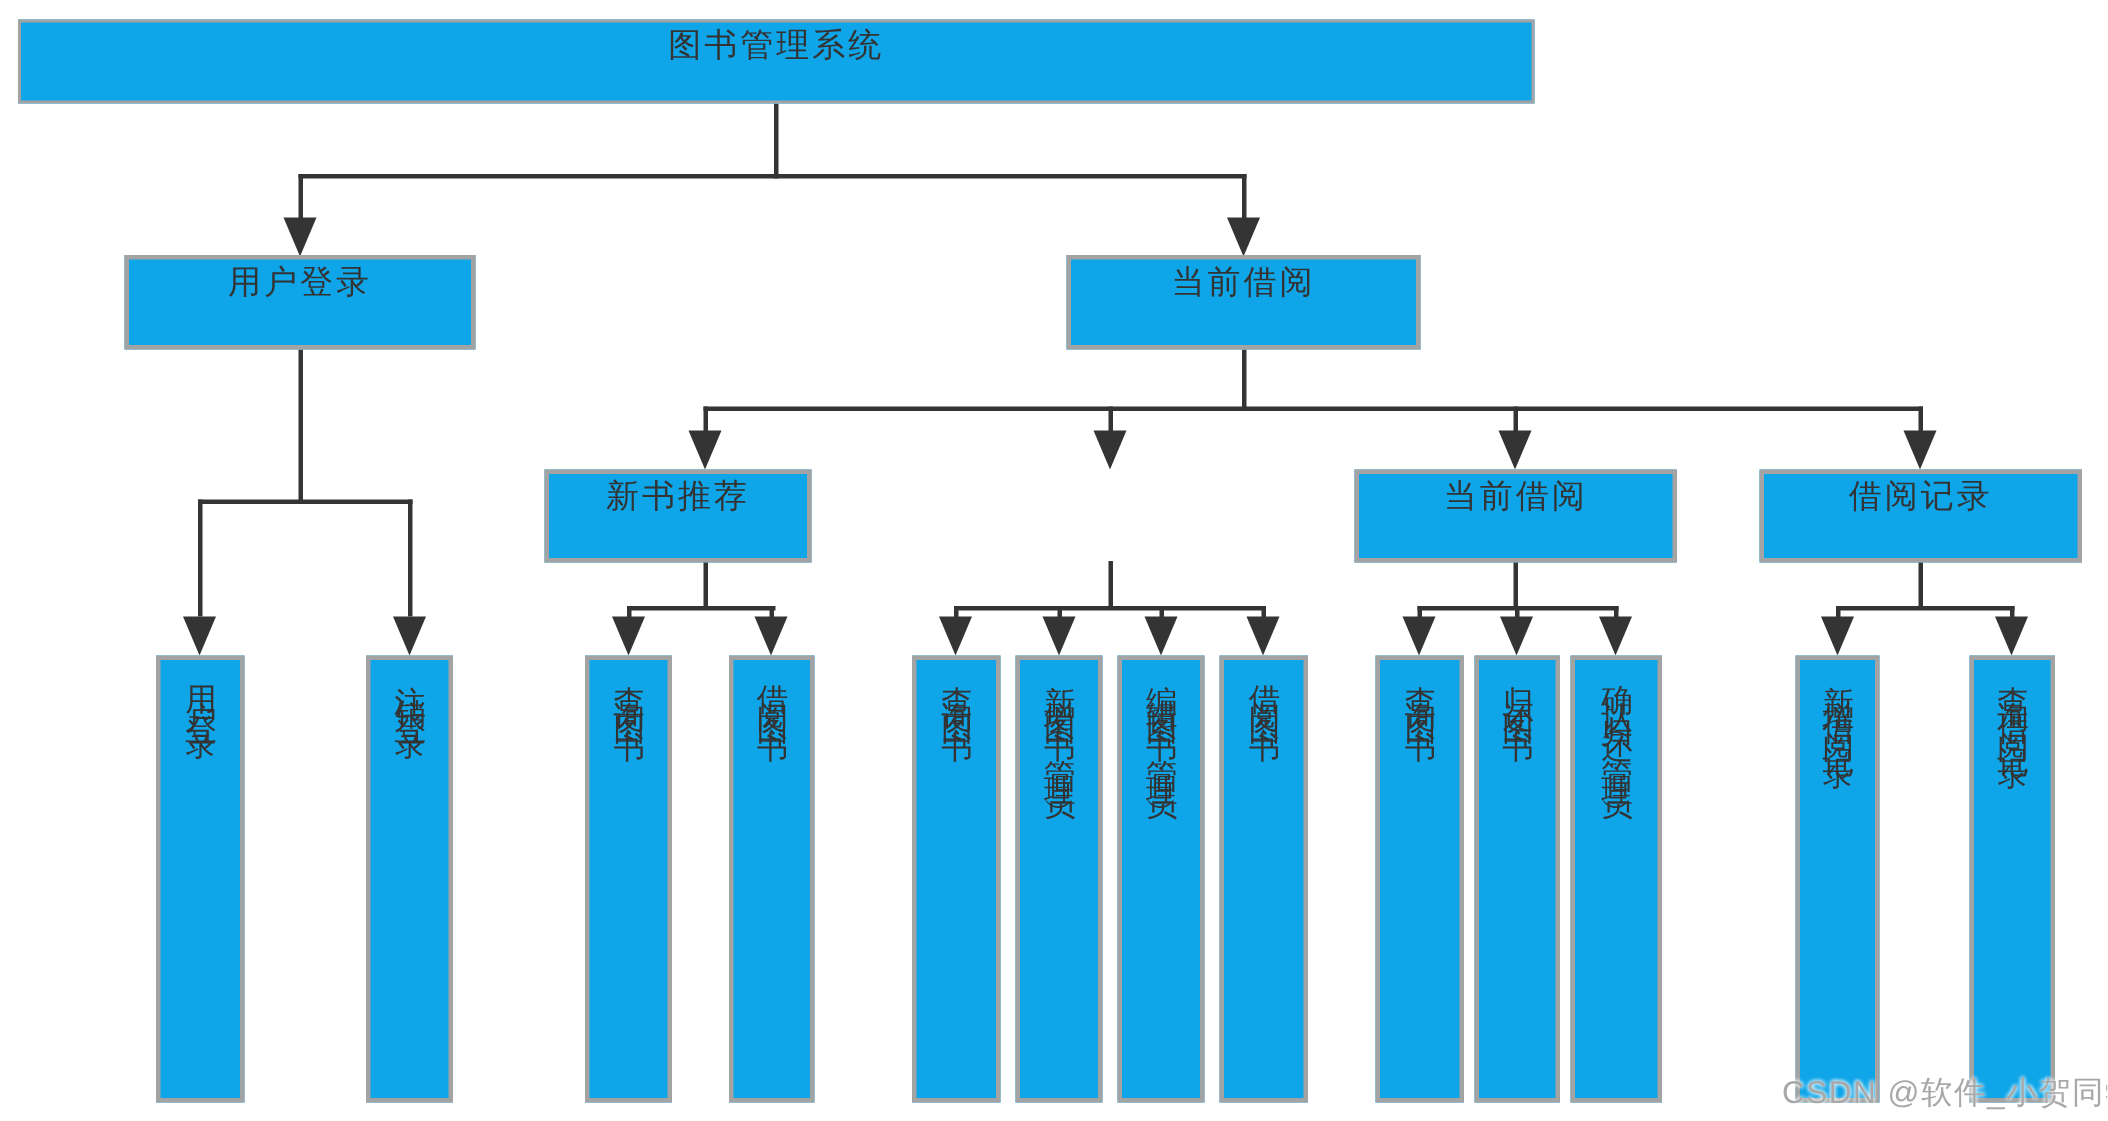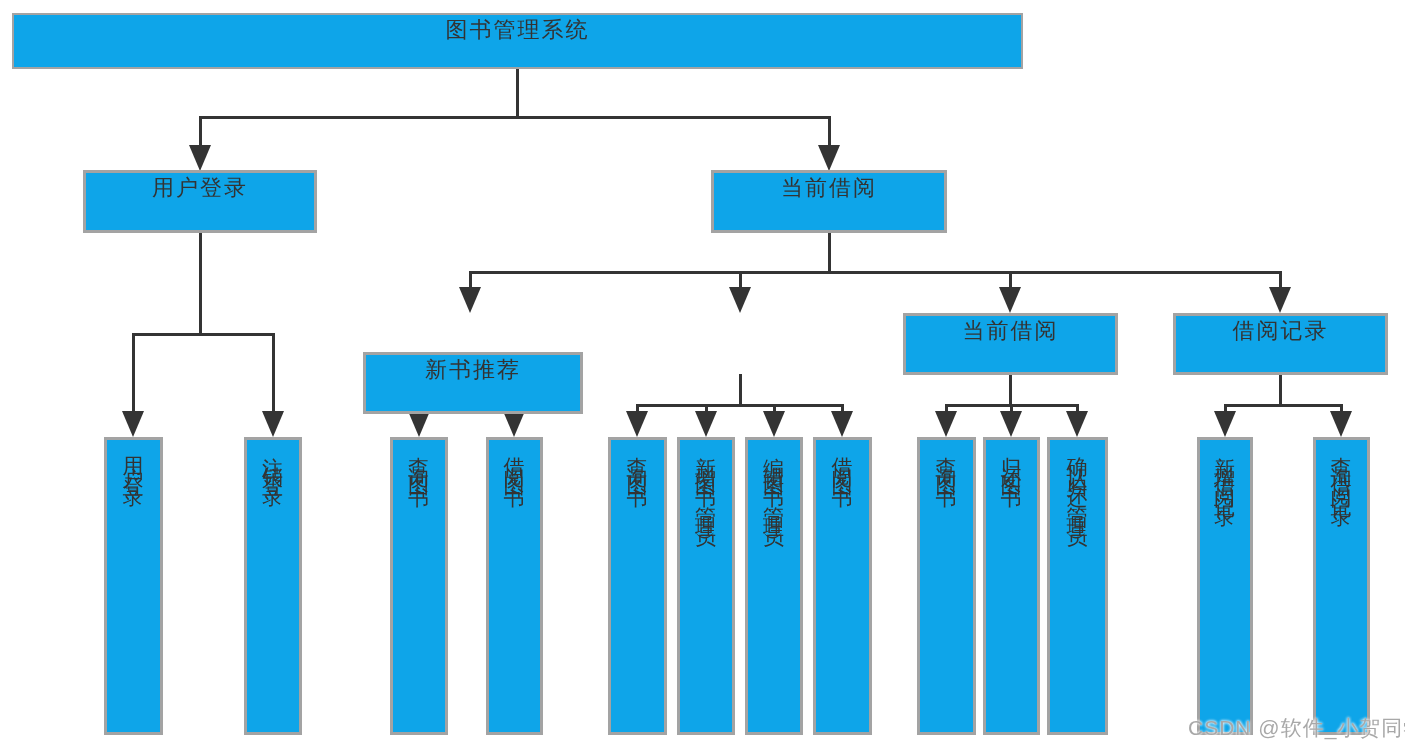--- a/index.html
+++ b/index.html
@@ -66,21 +66,21 @@
   <div class="hline" style="left:469px;  top:271px; width:813px;"></div>
   <div class="vline" style="left:469px;  top:271px; height:17px;"></div>
   <div class="vline" style="left:739px;  top:271px; height:17px;"></div>
   <div class="vline" style="left:1009px; top:271px; height:17px;"></div>
   <div class="vline" style="left:1279px; top:271px; height:17px;"></div>
   <div class="arrow" style="left:459px;  top:287px;"></div>
   <div class="arrow" style="left:729px;  top:287px;"></div>
   <div class="arrow" style="left:999px;  top:287px;"></div>
   <div class="arrow" style="left:1269px; top:287px;"></div>
 
-  <div class="box hbox" style="left:363px; top:313px; width:220px; height:62px;margin-top:39px;">
+  <div class="box hbox" style="left:363px; top:313px; width:178px; height:62px;">
     <span>新书推荐</span>
   </div>
   <div class="box hbox" style="left:903px; top:313px; width:215px; height:62px;">
     <span>当前借阅</span>
   </div>
   <div class="box hbox" style="left:1173px; top:313px; width:215px; height:62px;">
     <span>借阅记录</span>
   </div>
 
   <div class="vline" style="left:469px; top:374px; height:32px;"></div>

